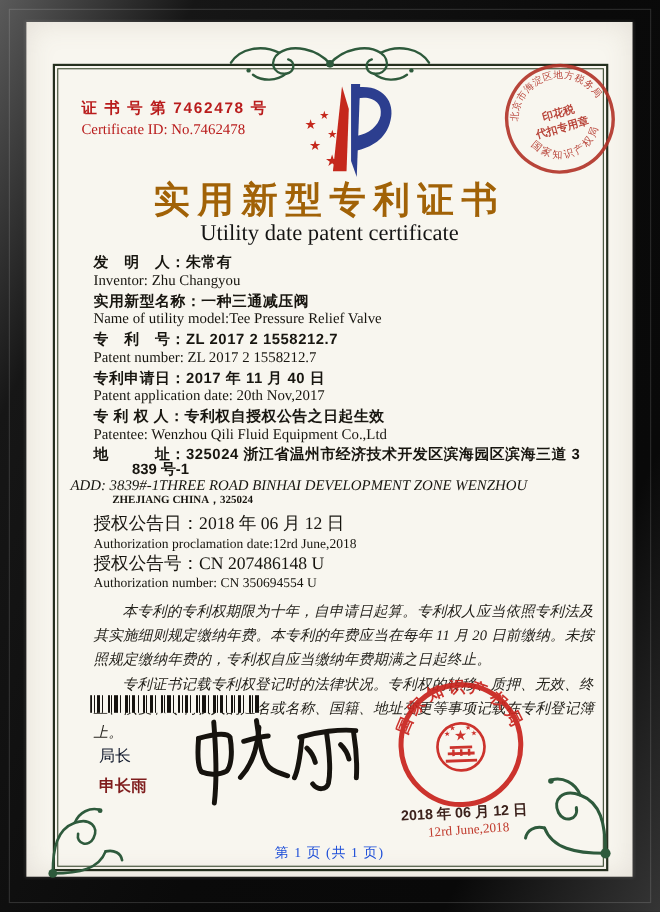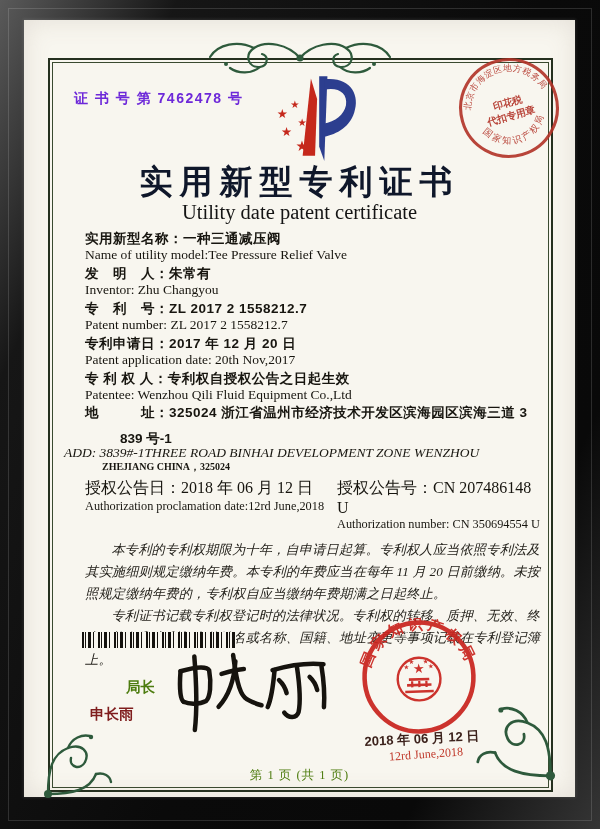--- a/index.html
+++ b/index.html
@@ -6,52 +6,52 @@
   .photo{position:relative;width:600px;height:829px;overflow:hidden;
     background:linear-gradient(115deg,#5a5a5a 0%,#161616 18%,#0a0a0a 55%,#090909 80%,#353535 100%);
     font-family:"Liberation Serif",serif;}
   .frame-bevel{position:absolute;inset:8px;border:1px solid rgba(255,255,255,.14);pointer-events:none;}
   .paper{position:absolute;left:24px;top:20px;width:551px;height:777px;background:#f8f6ef;
     box-shadow:0 0 3px 1px rgba(255,255,255,.10), inset 0 0 26px rgba(125,105,85,.16);}
   .borderbox{position:absolute;left:24px;top:38px;width:501px;height:730px;border:2px solid #25301f;}
   .borderbox::after{content:"";position:absolute;inset:2px;border:1px solid #3a4a30;}
   .deco{position:absolute;color:#2e5a3c;}
   .deco svg{display:block;}
-  .cert-no{position:absolute;left:50px;top:70px;color:#6d28d9;}
+  .cert-no{position:absolute;left:50px;top:70px;color:#b91c1c;}
   .cert-no .cn{font-family:"Liberation Sans",sans-serif;font-weight:bold;font-size:14px;letter-spacing:1.5px;}
   .cert-no .en{font-size:13.5px;margin-top:2px;}
   .stamp{position:absolute;left:433px;top:36px;width:104px;height:104px;color:#b23227;transform:rotate(-16deg);opacity:.9;}
   .logo{position:absolute;left:238px;top:46px;width:104px;height:98px;}
   .title-cn{position:absolute;left:0;width:100%;top:140px;text-align:center;font-size:33px;font-weight:bold;
-    letter-spacing:7px;color:#0f172a;}
+    letter-spacing:7px;color:#a16207;}
   .title-en{position:absolute;left:0;width:100%;top:181px;text-align:center;font-size:20.5px;color:#141414;}
   .content{position:absolute;left:61px;top:210px;width:456px;color:#17150f;}
   .row{margin-bottom:3px;}
   .row .cn{font-family:"Liberation Sans",sans-serif;font-weight:bold;font-size:13.5px;line-height:17px;letter-spacing:.5px;}
   .row .en{font-size:13.5px;line-height:15px;}
-  .addr .cn2{font-family:"Liberation Sans",sans-serif;font-weight:bold;font-size:13.5px;line-height:14px;padding-left:35px;margin-top:12px;}
+  .addr .cn2{font-family:"Liberation Sans",sans-serif;font-weight:bold;font-size:13.5px;line-height:14px;padding-left:35px;}
   .addr .en1{font-size:13.5px;line-height:14px;margin-left:-21px;font-style:italic;}
   .addr .en2{font-size:10px;line-height:14px;padding-left:17px;font-weight:bold;}
-  .auth{display:flex;margin-top:4px;}
+  .auth{display:flex;margin-top:4px;flex-direction:column;}
   .auth .col-l{width:252px;}
   .auth .col-r{flex:1;}
   .auth .en{font-size:12.3px;line-height:15px;}
   .paras{margin-top:7px;color:#24221c;}
   .paras p{margin:0;text-indent:2em;font-style:italic;font-size:13.2px;line-height:22px;letter-spacing:.2px;}
   .barcode{position:absolute;left:58px;top:612px;width:154px;height:16px;
     background:repeating-linear-gradient(90deg,#15120e 0 2px,#f8f6ef 2px 3px,#15120e 3px 4px,#f8f6ef 4px 6px,#15120e 6px 9px,#f8f6ef 9px 11px,#15120e 11px 12px,#f8f6ef 12px 16px);}
-  .sig-title{position:absolute;left:66px;top:658px;font-family:"Liberation Sans",sans-serif;font-weight:bold;font-size:14.5px;color:#4d7c0f;margin-left:36px;}
+  .sig-title{position:absolute;left:66px;top:658px;font-family:"Liberation Sans",sans-serif;font-weight:normal;font-size:14.5px;color:#0f172a;}
   .sig-name{position:absolute;left:66px;top:685px;font-family:"Liberation Sans",sans-serif;font-weight:bold;font-size:14.5px;color:#7f1d1d;}
   .sig-script{position:absolute;left:138px;top:626px;width:196px;height:92px;transform:rotate(-2deg);}
   .seal{position:absolute;left:336px;top:598px;width:118px;height:118px;color:#c9251f;transform:rotate(-2deg);opacity:.93;}
   .seal-date-cn{position:absolute;left:328px;top:710px;width:140px;text-align:center;
     font-family:"Liberation Sans",sans-serif;font-weight:bold;font-size:13px;color:#3c221c;transform:rotate(-3deg);}
   .seal-date-en{position:absolute;left:332px;top:727px;width:140px;text-align:center;
     font-size:12px;color:#c0392b;transform:rotate(-4deg);}
-  .footer{position:absolute;left:0;width:100%;top:747px;text-align:center;font-size:12.5px;color:#4d7c0f;letter-spacing:1px;}
+  .footer{position:absolute;left:0;width:100%;top:747px;text-align:center;font-size:12.5px;color:#1d4ed8;letter-spacing:1px;}
   svg text{font-family:"Liberation Serif",serif;}
 </style>
 </head>
 <body>
 
 <div class="photo">
   <div class="frame-bevel"></div>
 
   <div class="paper">
     <div class="borderbox"></div>
@@ -92,20 +92,21 @@
           <path d="M30 24 C34 14 44 10 52 12"></path>
           <path d="M58 50 C66 48 72 52 73 58"></path>
         </g>
         <circle cx="10" cy="70" r="4" fill="#2e5a3c"></circle>
         <circle cx="53" cy="13" r="2.2" fill="#2e5a3c"></circle>
       </svg>
     </div>
 
     <div class="cert-no">
       <div class="cn">证 书 号 第 7462478 号</div>
+      <div class="en">Certificate ID: No.7462478</div>
     </div>
 
     <div class="stamp">
       <svg width="104" height="104" viewBox="0 0 100 100">
         <circle cx="50" cy="50" r="46.5" fill="none" stroke="#b23227" stroke-width="3"></circle>
         <path id="ts-top" d="M 13 58 A 37.5 37.5 0 1 1 87 58" fill="none"></path>
         <path id="ts-bot" d="M 17 41 A 34.2 34.2 0 1 0 83 41" fill="none"></path>
         <text font-size="8.4" fill="#b23227" letter-spacing="0.5">
           <textPath href="#ts-top" startOffset="50%" text-anchor="middle">北京市海淀区地方税务局</textPath>
         </text>
@@ -128,33 +129,33 @@
         <path d="M55 10 L63 10 L60 92 L55 78 Z" fill="#2c3e8f"></path>
         <path d="M60 13 C85 10 95 28 89 45 C84 61 69 67 58 69 L59 56 C71 54 79 47 81 38 C83 26 73 20 60 23 Z" fill="#2c3e8f"></path>
       </svg>
     </div>
 
     <div class="title-cn">实用新型专利证书</div>
     <div class="title-en">Utility date patent certificate</div>
 
     <div class="content">
       <div class="row">
+        <div class="cn">发　明　人：朱常有</div>
+        <div class="en">Inventor: Zhu Changyou</div>
+      </div>
+      <div class="row">
         <div class="cn">实用新型名称：一种三通减压阀</div>
         <div class="en">Name of utility model:Tee Pressure Relief Valve</div>
       </div>
       <div class="row">
-        <div class="cn">发　明　人：朱常有</div>
-        <div class="en">Inventor: Zhu Changyou</div>
-      </div>
-      <div class="row">
         <div class="cn">专　利　号：ZL 2017 2 1558212.7</div>
         <div class="en">Patent number: ZL 2017 2 1558212.7</div>
       </div>
       <div class="row">
-        <div class="cn">专利申请日：2017 年 12 月 20 日</div>
+        <div class="cn">专利申请日：2017 年 11 月 40 日</div>
         <div class="en">Patent application date: 20th Nov,2017</div>
       </div>
       <div class="row">
         <div class="cn">专 利 权 人：专利权自授权公告之日起生效</div>
         <div class="en">Patentee: Wenzhou Qili Fluid Equipment Co.,Ltd</div>
       </div>
       <div class="row addr">
         <div class="cn" style="line-height:15px;">地　　　址：325024 浙江省温州市经济技术开发区滨海园区滨海三道 3</div>
         <div class="cn2">839 号-1</div>
         <div class="en1">ADD: 3839#-1THREE ROAD BINHAI DEVELOPMENT ZONE WENZHOU</div>

